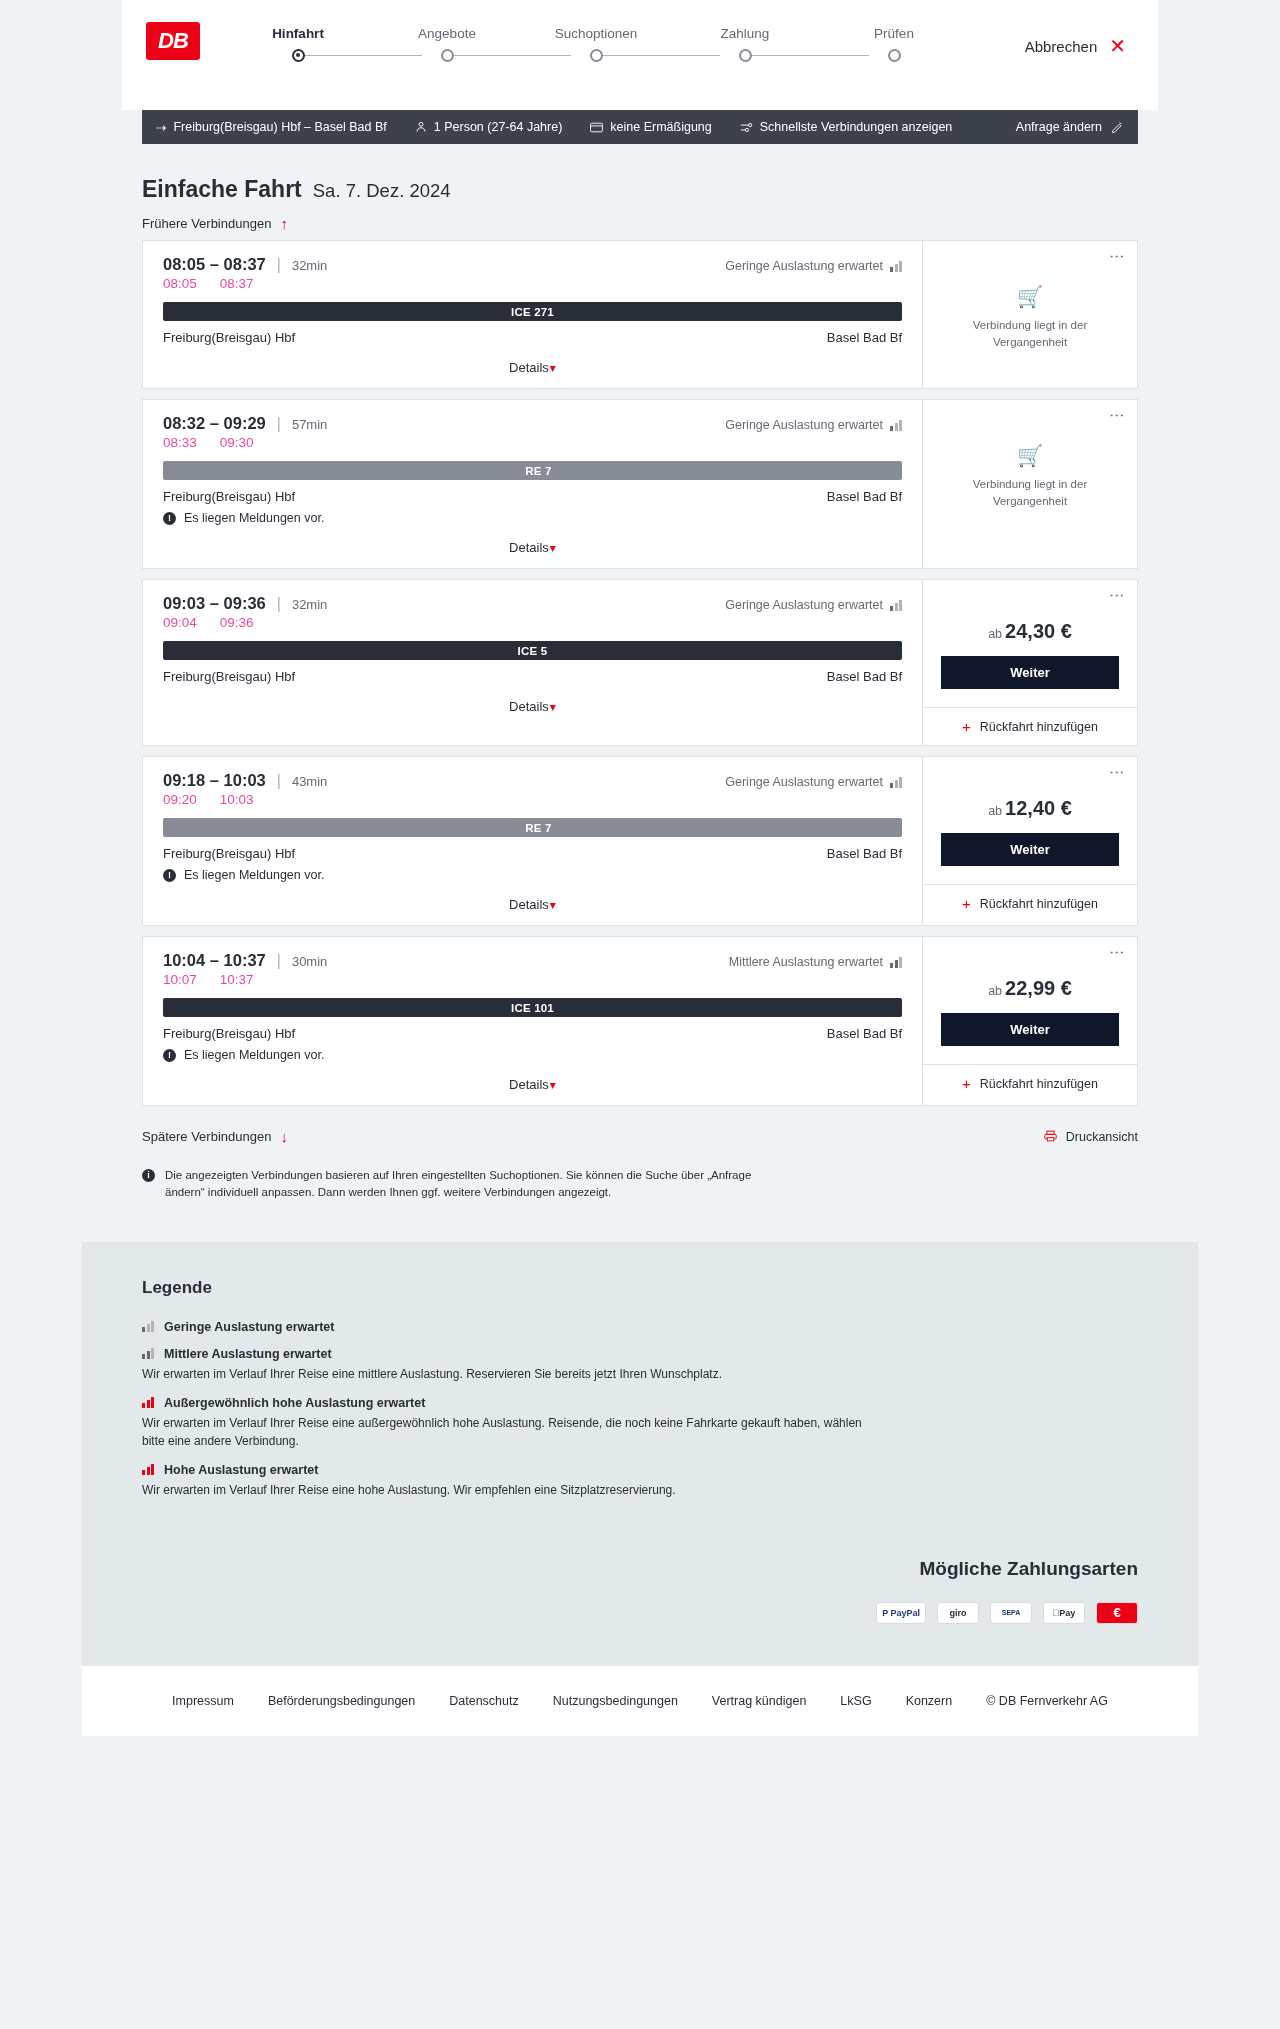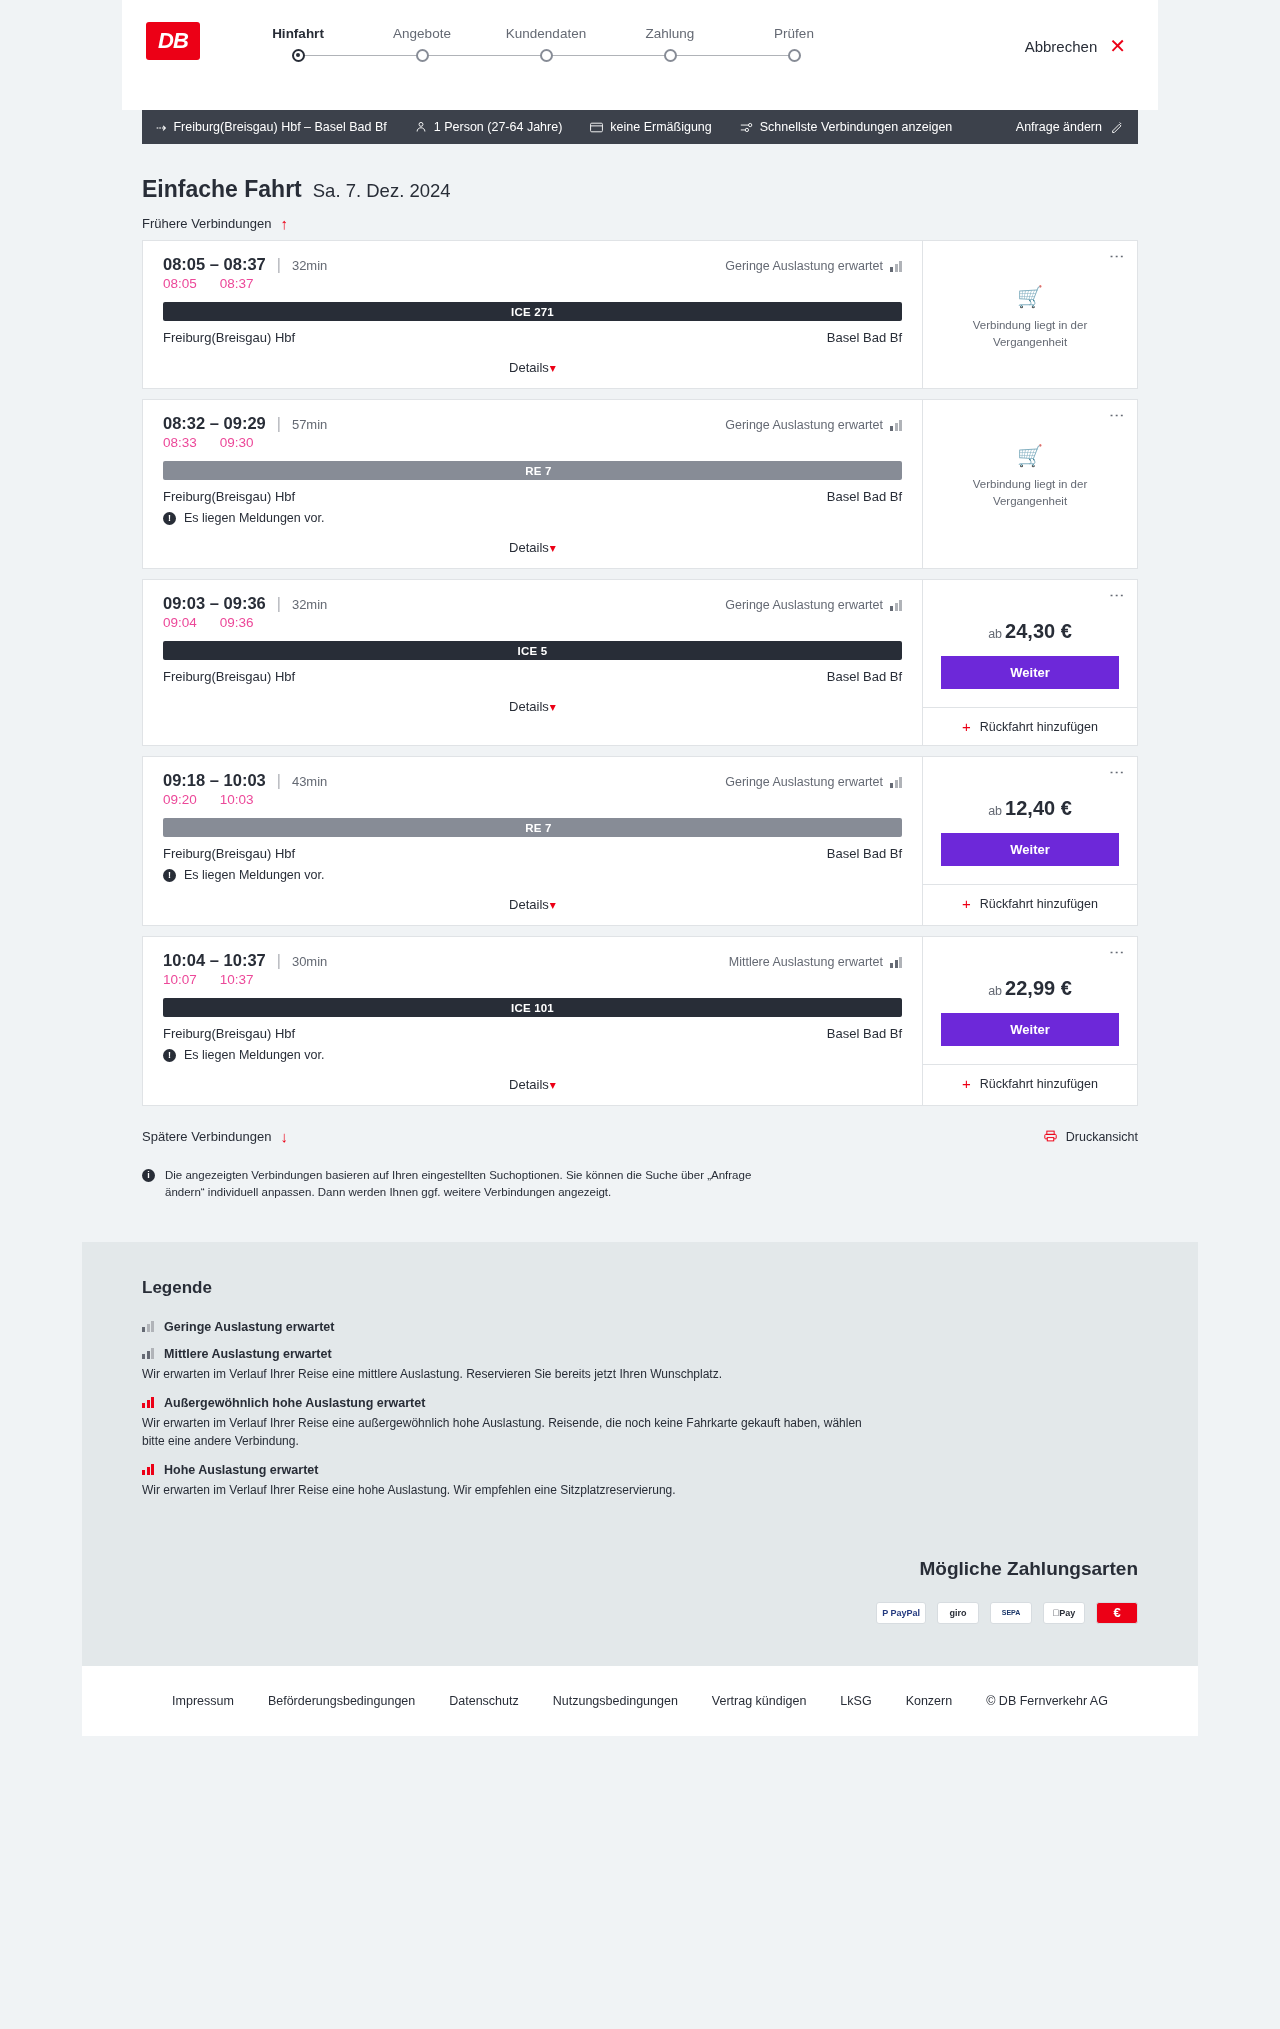--- a/index.html
+++ b/index.html
@@ -26,21 +26,21 @@
   .db-logo {
     width:54px; height:38px;
     background:#ec0016;
     border-radius:3px;
     display:flex; align-items:center; justify-content:center;
     color:#fff; font-weight:bold; font-size:22px;
     font-style:italic;
     letter-spacing:-1px;
     margin-top:8px;
   }
-  .stepper { display:flex; margin-left:36px; margin-top:12px; }
+  .stepper { display:flex; margin-left:36px; margin-top:12px;gap:25px; }
   .step { width:124px; text-align:center; position:relative; }
   .step-label { font-size:13.5px; color:#646973; }
   .step.active .step-label { color:#282d37; font-weight:bold; }
   .step-dot-wrap { height:28px; display:flex; align-items:center; justify-content:center; position:relative; }
   .step-dot {
     width:13px; height:13px; border-radius:50%;
     border:2px solid #878c96; background:#fff;
     position:relative; z-index:2;
   }
   .step.active .step-dot { border-color:#282d37; }
@@ -135,21 +135,21 @@
   }
   .past-box {
     padding:44px 22px 20px 22px; text-align:center;
   }
   .past-cart { font-size:21px; color:#878c96; }
   .past-text { font-size:11.5px; color:#646973; line-height:1.45; margin-top:8px; }
   .price-box { padding:40px 0 0 0; text-align:center; }
   .price-line { font-size:20px; font-weight:bold; }
   .price-line .ab { font-size:12.5px; font-weight:normal; color:#646973; margin-right:3px; }
   .weiter-btn {
-    display:block; margin:13px 18px 0 18px; background:#6d28d9; color:#fff;
+    display:block; margin:13px 18px 0 18px; background:#0f172a; color:#fff;
     border:none; font-family:inherit; font-size:13px; padding:9px 0; cursor:pointer; font-weight:bold;
     width:calc(100% - 36px);
   }
   .return-row {
     border-top:1px solid #e0e3e6; margin-top:18px;
     display:flex; align-items:center; justify-content:center; gap:9px;
     font-size:12.5px; padding:11px 0; cursor:pointer;
   }
   .plus { color:#ec0016; font-size:15px; line-height:1; }
 
@@ -216,21 +216,21 @@
           </div>
       </div>
       <div class="step">
         <div class="step-label">Angebote</div>
         <div class="step-dot-wrap">
             <div class="step-line"></div>
             <div class="step-dot"></div>
           </div>
       </div>
       <div class="step">
-        <div class="step-label">Kundendaten</div>
+        <div class="step-label">Suchoptionen</div>
         <div class="step-dot-wrap">
             <div class="step-line"></div>
             <div class="step-dot"></div>
           </div>
       </div>
       <div class="step">
         <div class="step-label">Zahlung</div>
         <div class="step-dot-wrap">
             <div class="step-line"></div>
             <div class="step-dot"></div>

